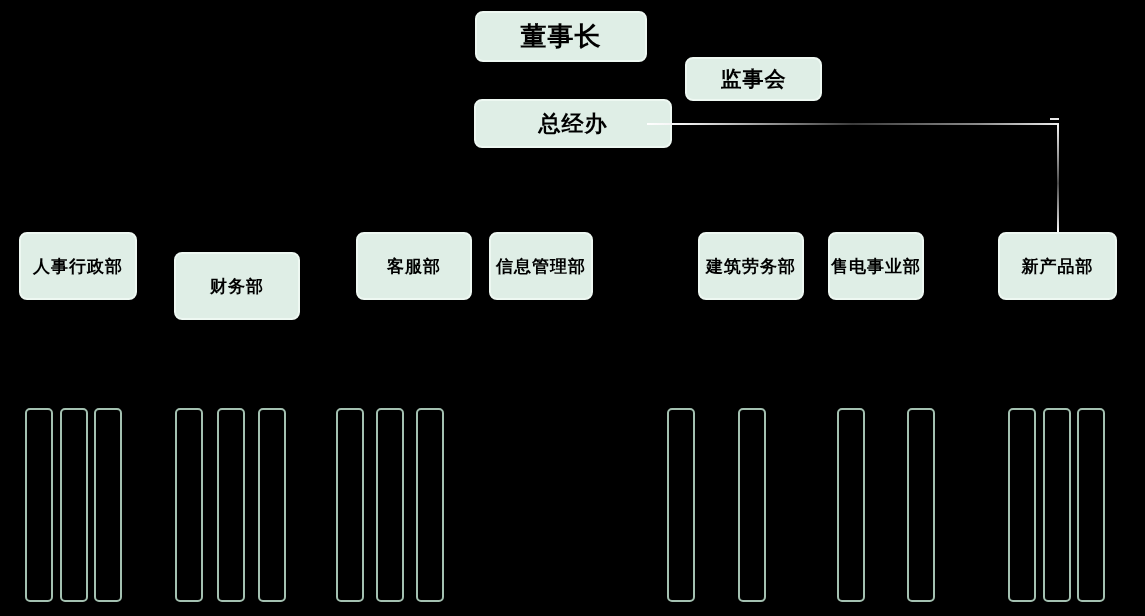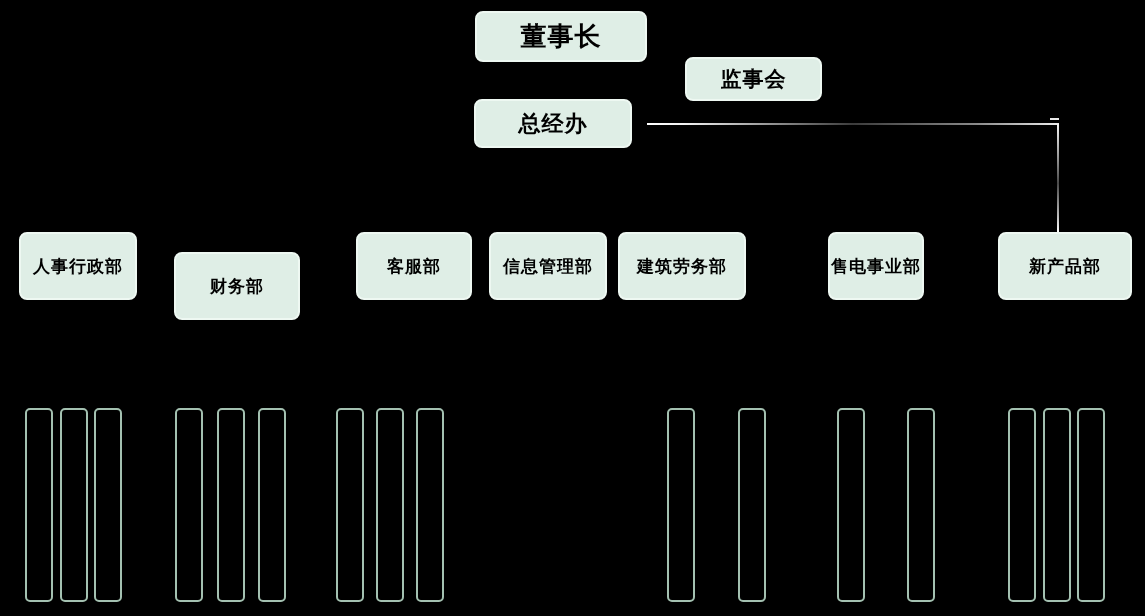--- a/index.html
+++ b/index.html
@@ -24,21 +24,21 @@
     font-weight: bold;
     display: flex;
     align-items: center;
     justify-content: center;
     box-sizing: border-box;
     letter-spacing: 1px;
     white-space: nowrap;
   }
   .node-chairman   { left: 475px; top: 11px;  width: 172px; height: 51px; font-size: 26px; }
   .node-supervisory{ left: 685px; top: 57px;  width: 137px; height: 44px; font-size: 21px; }
-  .node-gm         { left: 474px; top: 99px;  width: 158px; height: 49px; font-size: 22px; }
+  .node-gm         { left: 474px; top: 99px;  width: 198px; height: 49px; font-size: 22px; }
   .dept {
     top: 232px;
     height: 68px;
     font-size: 17px;
   }
   .slot {
     position: absolute;
     top: 408px;
     width: 28px;
     height: 194px;
@@ -96,30 +96,30 @@
   <div id="dept-layer">
       <div class="node dept" style="left: 19px; width: 118px;">
         <span>人事行政部</span>
       </div>
       <div class="node dept" style="left: 174px; width: 126px; margin-top: 20px;">
         <span>财务部</span>
       </div>
       <div class="node dept" style="left: 332px; width: 116px; margin-left: 24px;">
         <span>客服部</span>
       </div>
-      <div class="node dept" style="left: 489px; width: 118px;">
+      <div class="node dept" style="left: 489px; width: 104px;">
         <span>信息管理部</span>
       </div>
-      <div class="node dept" style="left: 618px; width: 128px;">
+      <div class="node dept" style="left: 698px; width: 106px;">
         <span>建筑劳务部</span>
       </div>
       <div class="node dept" style="left: 828px; width: 96px;">
         <span>售电事业部</span>
       </div>
-      <div class="node dept" style="left: 998px; width: 134px;">
+      <div class="node dept" style="left: 998px; width: 119px;">
         <span>新产品部</span>
       </div>
     </div>
   <div id="slot-layer">
       <div class="slot" style="left: 25px;"></div>
       <div class="slot" style="left: 60px;"></div>
       <div class="slot" style="left: 94px;"></div>
       <div class="slot" style="left: 175px;"></div>
       <div class="slot" style="left: 217px;"></div>
       <div class="slot" style="left: 258px;"></div>

